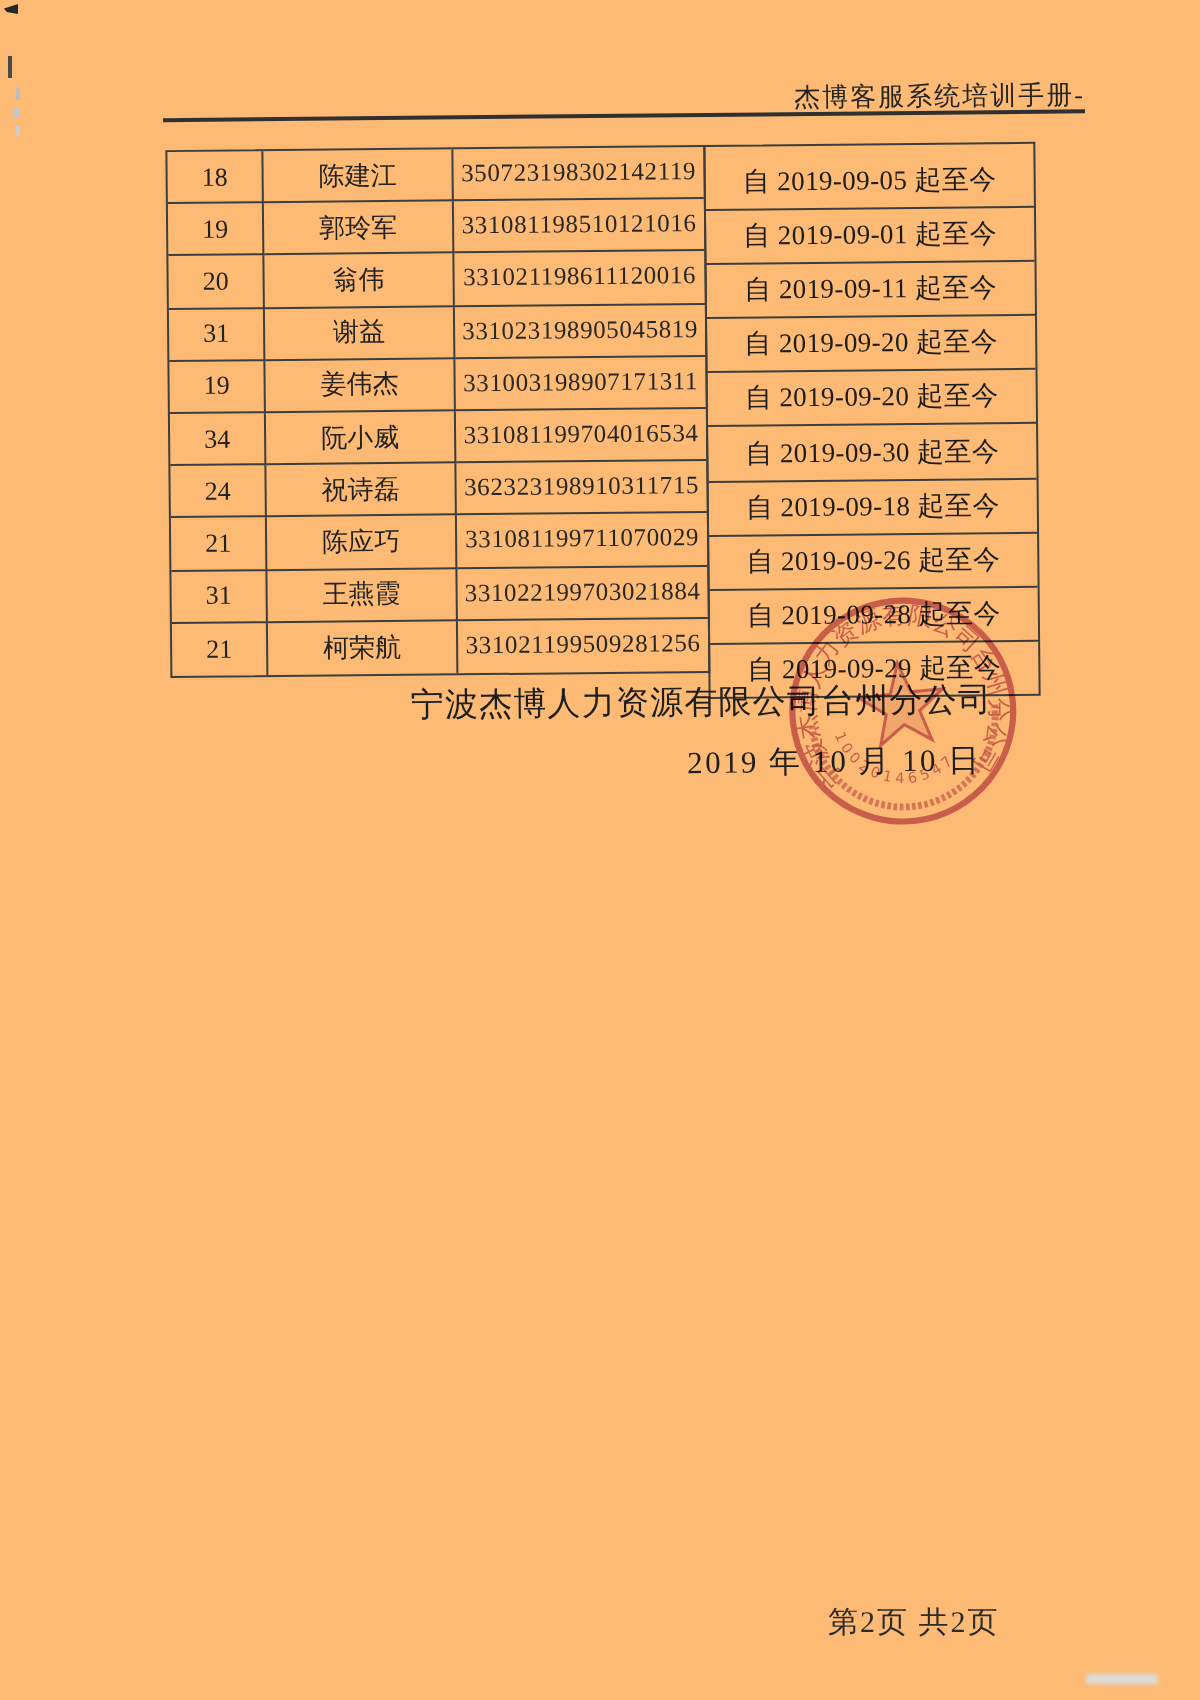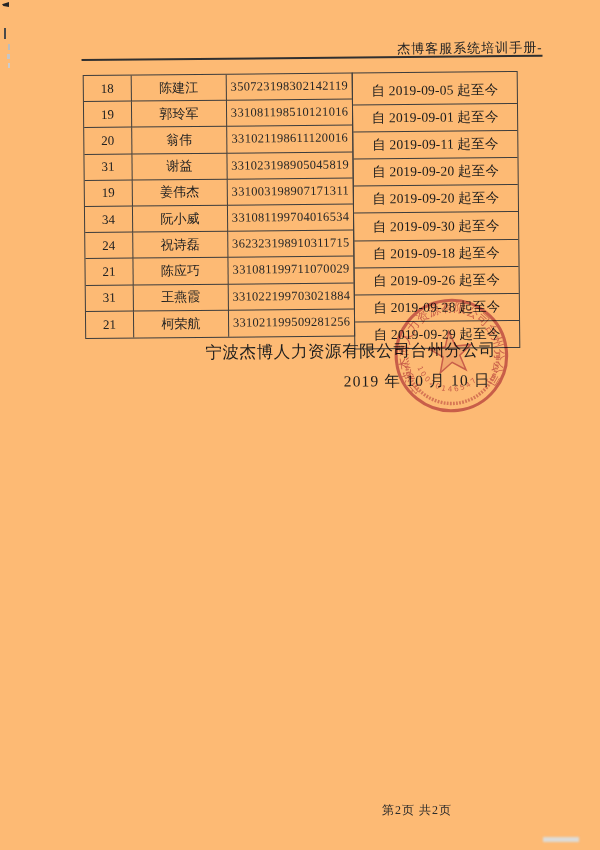--- a/index.html
+++ b/index.html
@@ -58,22 +58,22 @@
     font-size:15.5px;letter-spacing:1.2px;color:#1e1e1e;white-space:nowrap;
   }
   
   .stamp{
     position:absolute;left:392px;top:297px;width:120px;height:120px;
     transform:rotate(-6deg);opacity:.82;mix-blend-mode:multiply;
     pointer-events:none;
   }
   
   .footer-page{
-    position:absolute;left:382px;top:802px;
-    font-size:12px;letter-spacing:1px;color:#2b2b2b;white-space:nowrap;
+    position:absolute;left:414px;top:802px;
+    font-size:15px;letter-spacing:1px;color:#2b2b2b;white-space:nowrap;
   }
   
   .mark-a{position:absolute;left:2px;top:2px;width:7px;height:5px;background:#262626;
     clip-path:polygon(0 45%,100% 0,100% 100%,20% 80%);}
   .mark-b{position:absolute;left:4px;top:28px;width:2px;height:11px;background:#4a4a4a;}
   .mark-c{position:absolute;left:8px;top:44px;width:2px;height:6px;background:#bdbdbd;}
   .mark-d{position:absolute;left:7px;top:54px;width:3px;height:5px;background:#c6c6c6;}
   .mark-e{position:absolute;left:8px;top:63px;width:2px;height:5px;background:#cccccc;}
   .smudge-br{position:absolute;left:543px;top:837px;width:36px;height:5px;background:#dcdcda;filter:blur(1px);}
 </style>

